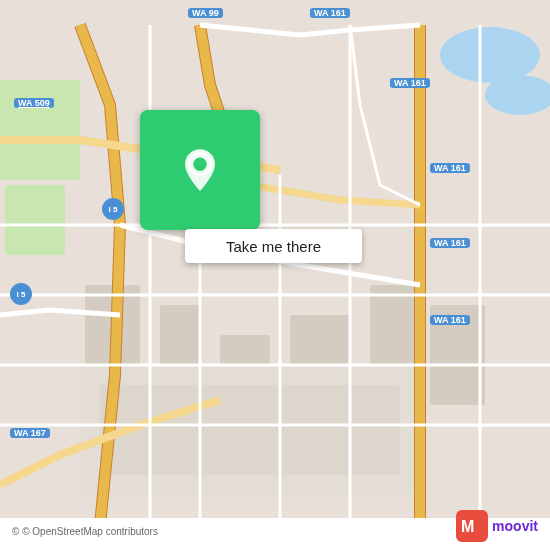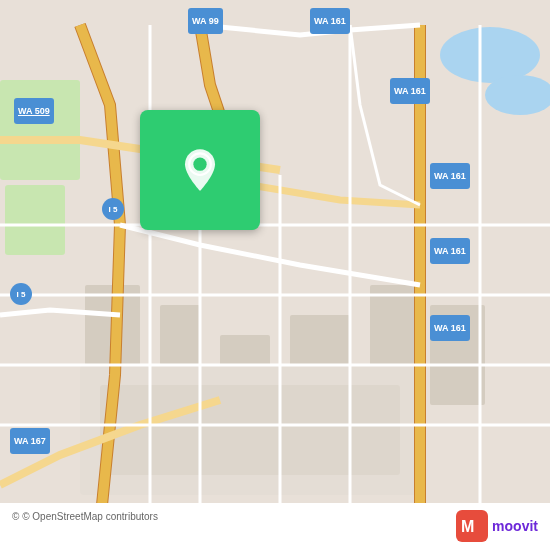--- a/index.html
+++ b/index.html
@@ -26,21 +26,21 @@
       width: 100%; height: 100%;
     }
 
     
     #bottom-bar {
       position: absolute;
       bottom: 0;
       left: 0;
       width: 100%;
       background: #fff;
-      padding: 8px 12px 25px 12px;
+      padding: 8px 12px 10px 12px;
       z-index: 10;
     }
 
     #attribution {
       font-size: 10px;
       color: #666;
       margin-bottom: 3px;
     }
 
     #location-info {
@@ -110,21 +110,21 @@
     .road-minor { stroke: #fff; stroke-width: 3; fill: none; }
     .road-medium { stroke: #fff; stroke-width: 5; fill: none; }
 
     
     .highway-badge {
       position: absolute;
       background: #4a8fd4;
       color: white;
       font-size: 9px;
       font-weight: bold;
-      padding: 8px 4px;
+      padding: 0 4px;
       border-radius: 3px;
       z-index: 8;
       white-space: nowrap;
     }
 
     
     .water { fill: #aad4f0; }
     .park { fill: #c8e6b0; }
   </style>
 </head>
@@ -200,20 +200,21 @@
     <svg class="pin-icon" viewBox="0 0 50 60" xmlns="http://www.w3.org/2000/svg">
 
       <path d="M25 5 C15 5 7 13 7 23 C7 36 25 55 25 55 C25 55 43 36 43 23 C43 13 35 5 25 5Z" fill="white" opacity="0.9"></path>
 
       <circle cx="25" cy="23" r="8" fill="#2ecc71"></circle>
 
       <circle cx="25" cy="23" r="13" fill="none" stroke="white" stroke-width="2.5"></circle>
     </svg>
   </div>
 
+  <button id="take-me-there-btn">Take me there</button>
 
   <div id="bottom-bar">
     <div id="attribution">
       <span>©</span>
       <span>© OpenStreetMap contributors</span>
     </div>
 
     <div id="moovit-logo">
 
       <svg width="32" height="32" viewBox="0 0 32 32">

